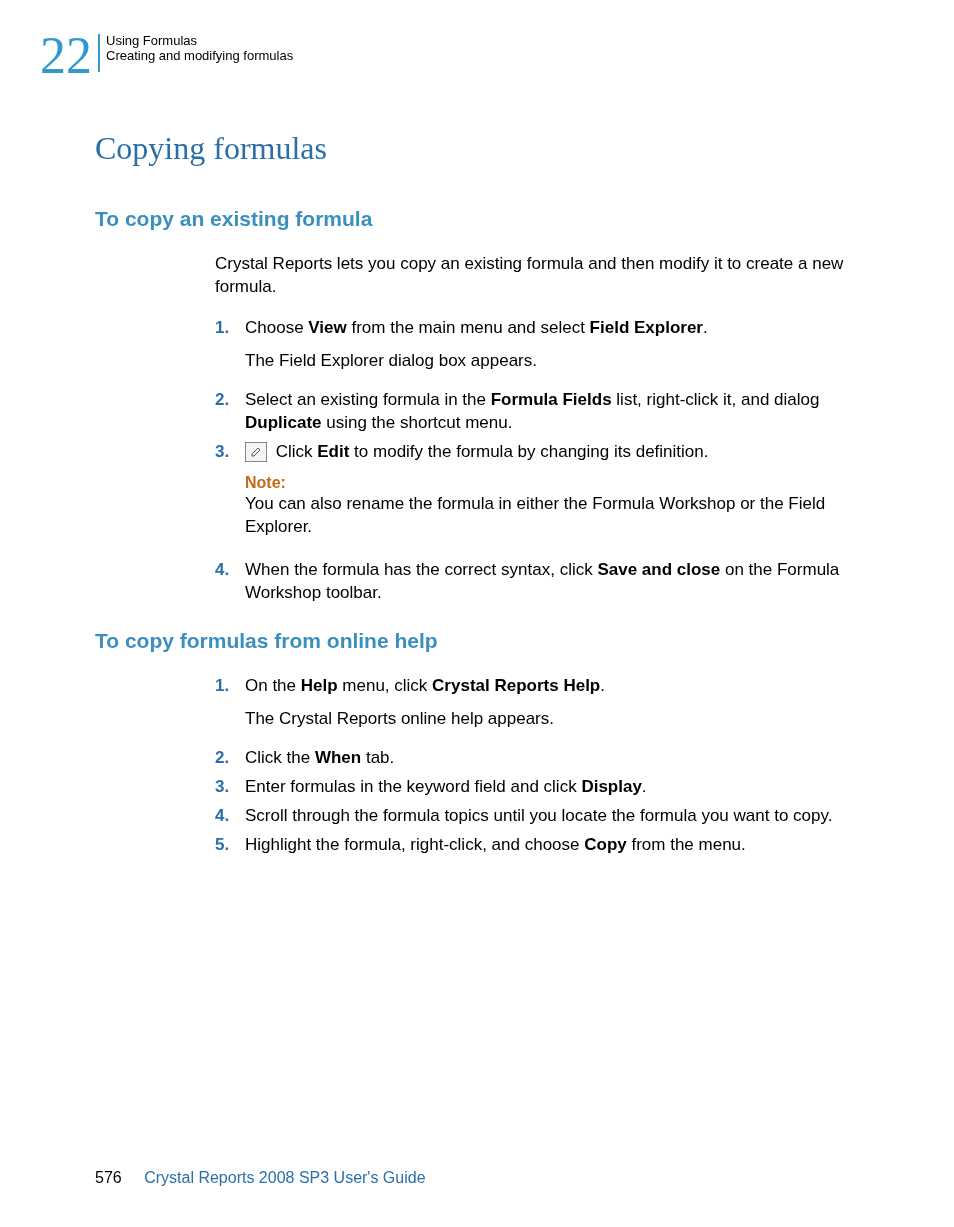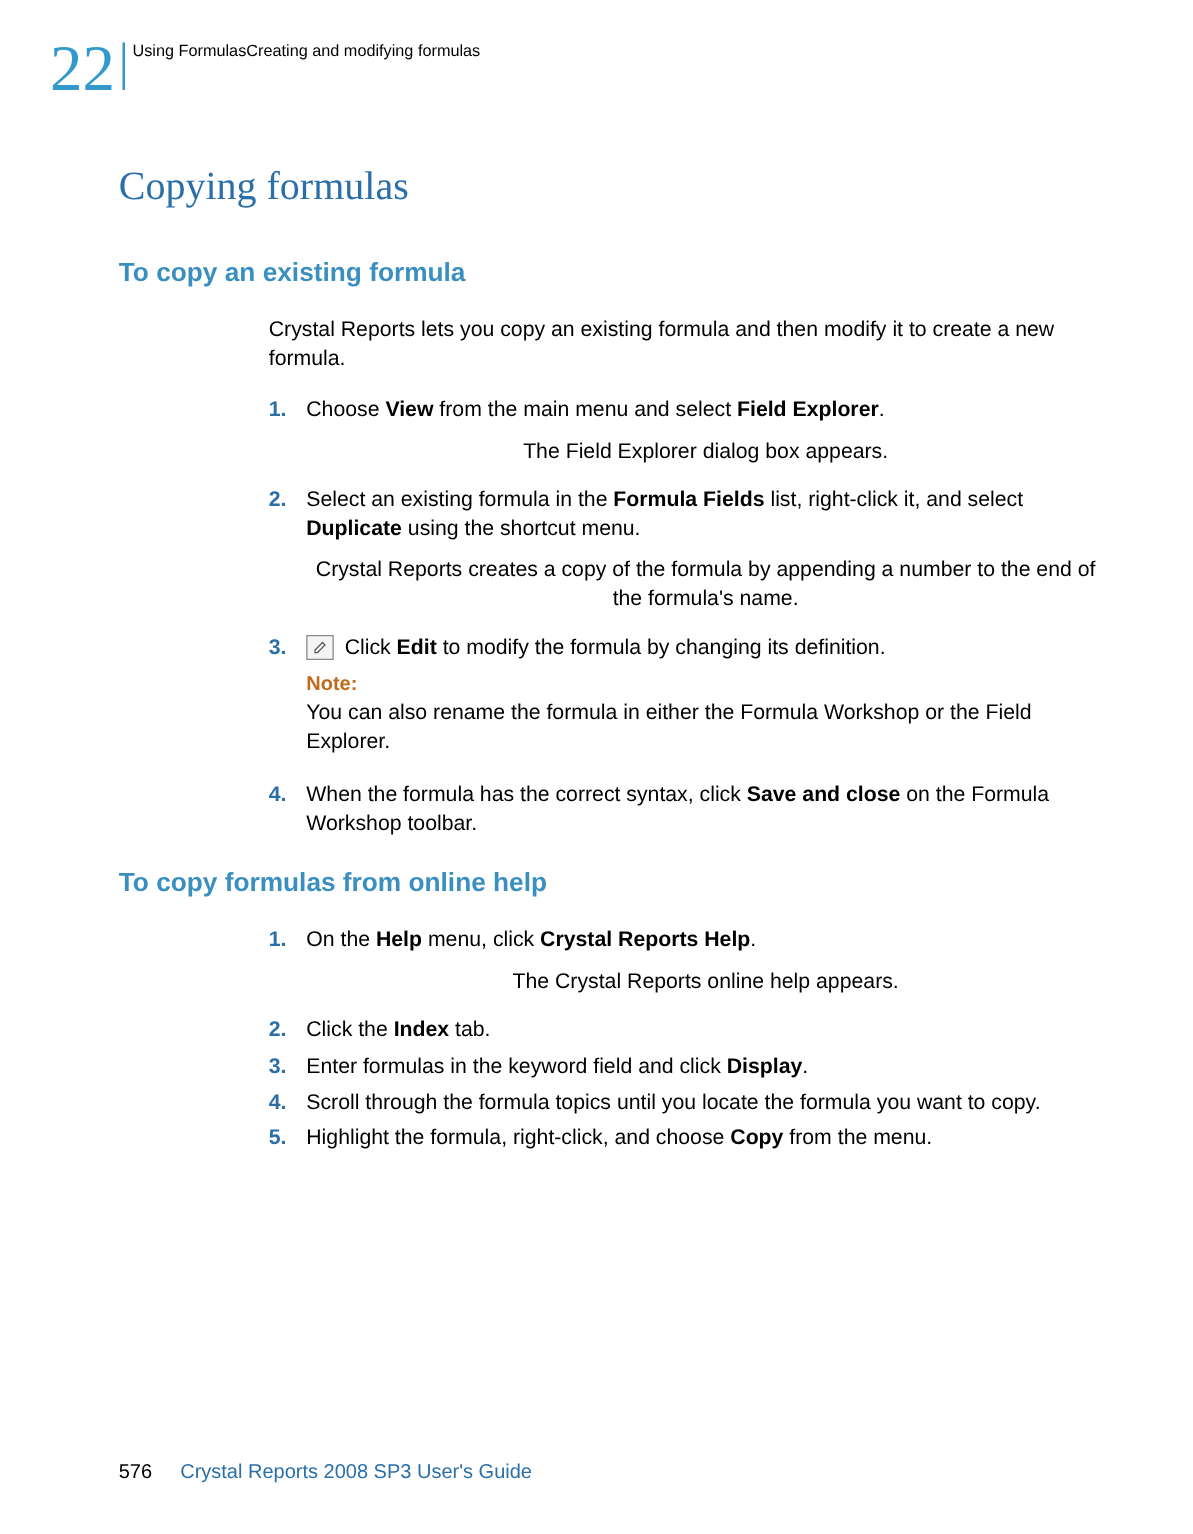--- a/index.html
+++ b/index.html
@@ -28,21 +28,21 @@
   }
   .divider {
     width: 2px;
     background: #3399cc;
     align-self: stretch;
     margin: 4px 6px 4px 2px;
     height: 38px;
   }
   .header-text {
     display: flex;
-    flex-direction: row;
+    flex-direction: column;
     justify-content: flex-end;
     padding-top: 3px;
   }
   .header-main {
     font-size: 13px;
     color: #000;
   }
   .header-sub {
     font-size: 13px;
     color: #000;
@@ -85,21 +85,20 @@
     color: #2a6fa8;
     min-width: 30px;
   }
   .step-body {
     flex: 1;
   }
   .step-result {
     margin-left: 30px;
     margin-top: 10px;
     margin-bottom: 16px;
-    text-align: center;
   }
   .note-label {
     color: #c06a1a;
     font-weight: bold;
     margin-top: 8px;
     font-size: 16px;
   }
   .note-text {
     margin-bottom: 14px;
   }
@@ -155,23 +154,22 @@
     <div class="intro">Crystal Reports lets you copy an existing formula and then modify it to create a new formula.</div>
 
     <div class="step">
       <div class="step-num">1.</div>
       <div class="step-body"><span>Choose </span><b>View</b><span> from the main menu and select </span><b>Field Explorer</b><span>.</span></div>
     </div>
     <div class="step-result">The Field Explorer dialog box appears.</div>
 
     <div class="step">
       <div class="step-num">2.</div>
-      <div class="step-body"><span>Select an existing formula in the </span><b>Formula Fields</b><span> list, right-click it, and select </span><b>Duplicate</b><span> using the shortcut menu.</span></div>
-    </div>
-    <div class="step-result">Crystal Reports creates a copy of the formula by appending a number to the end of the formula's name.</div>
+      <div class="step-body"><span>Select an existing formula in the </span><b>Formula Fields</b><span> list, right-click it, and dialog </span><b>Duplicate</b><span> using the shortcut menu.</span></div>
+    </div>
 
     <div class="step">
       <div class="step-num">3.</div>
       <div class="step-body"><span class="icon-box">
             <svg viewBox="0 0 12 12">
               <path d="M2 10 L2 8 L8 2 L10 4 L4 10 Z" fill="none" stroke="#555" stroke-width="1"></path>
             </svg>
           </span><span> Click </span><b>Edit</b><span> to modify the formula by changing its definition.</span>
         <div class="note-label">Note:</div>
         <div class="note-text">You can also rename the formula in either the Formula Workshop or the Field Explorer.</div>
@@ -189,21 +187,21 @@
   <div class="body-text">
 
     <div class="step">
       <div class="step-num">1.</div>
       <div class="step-body"><span>On the </span><b>Help</b><span> menu, click </span><b>Crystal Reports Help</b><span>.</span></div>
     </div>
     <div class="step-result">The Crystal Reports online help appears.</div>
 
     <div class="step">
       <div class="step-num">2.</div>
-      <div class="step-body"><span>Click the </span><b>Index</b><span> tab.</span></div>
+      <div class="step-body"><span>Click the </span><b>When</b><span> tab.</span></div>
     </div>
 
     <div class="step">
       <div class="step-num">3.</div>
       <div class="step-body"><span>Enter formulas in the keyword field and click </span><b>Display</b><span>.</span></div>
     </div>
 
     <div class="step">
       <div class="step-num">4.</div>
       <div class="step-body">Scroll through the formula topics until you locate the formula you want to copy.</div>

